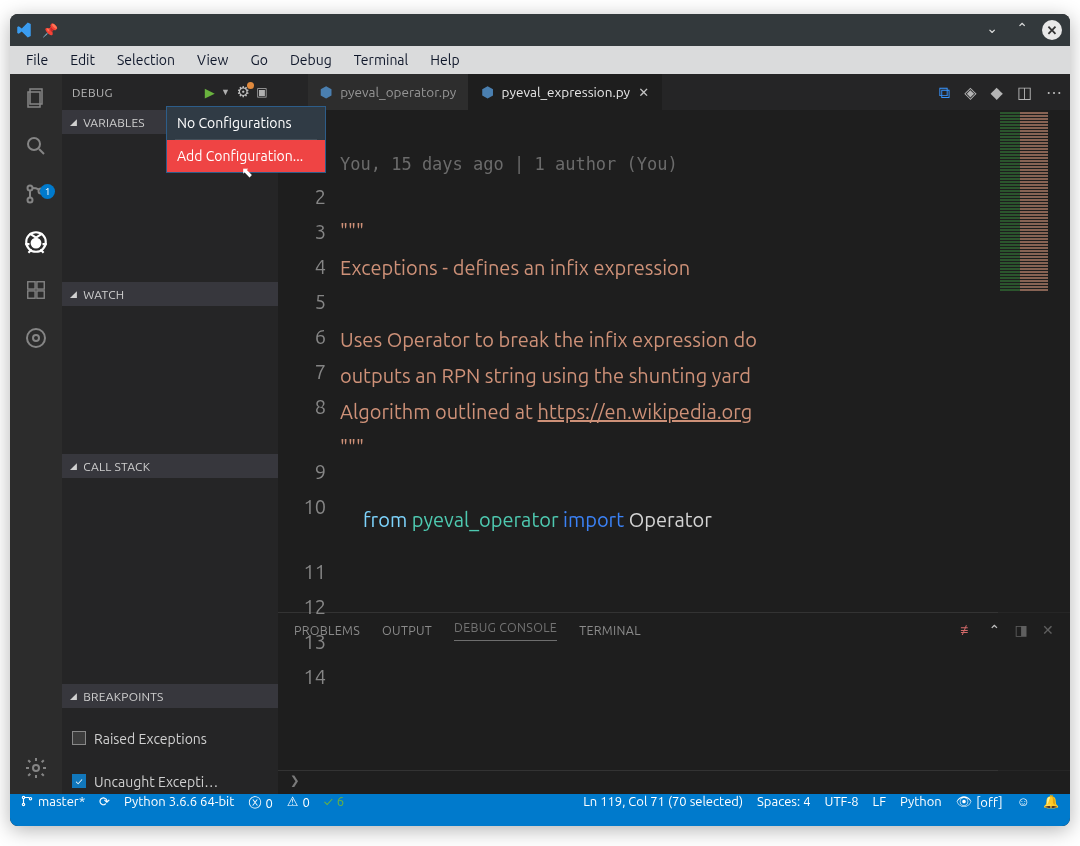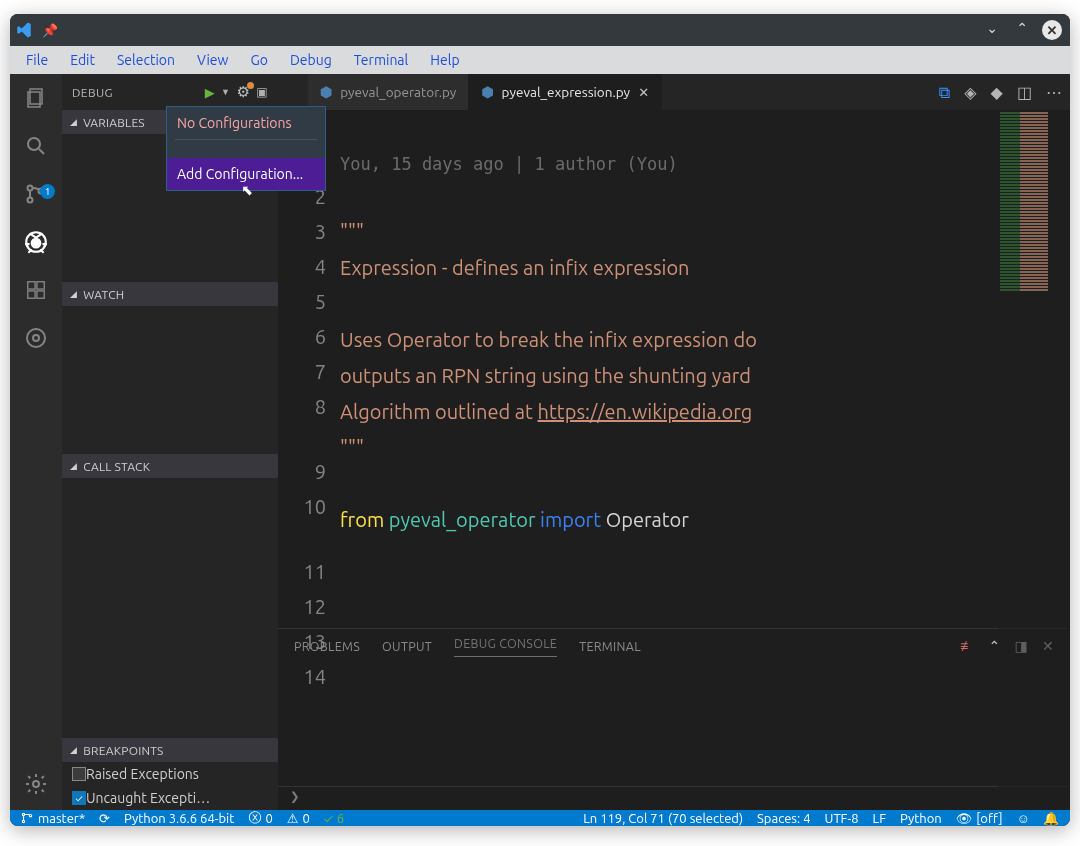--- a/index.html
+++ b/index.html
@@ -5,70 +5,70 @@
 * { margin:0; padding:0; box-sizing:border-box; font-family:-apple-system,BlinkMacSystemFont,"Segoe UI",Ubuntu,sans-serif; }
 body { background:#fff; width:1080px; height:846px; overflow:hidden; }
 .window { width:1060px; height:812px; margin:14px auto 0; border-radius:8px; overflow:hidden; box-shadow:0 4px 20px rgba(0,0,0,.3); display:flex; flex-direction:column; background:#1e1e1e; }
 .titlebar { height:32px; background:#33393c; display:flex; align-items:center; color:#d9dada; font-size:14px; position:relative; }
 .titlebar .vsc-icon { width:28px; display:flex; justify-content:center; }
 .titlebar .pin { width:24px; text-align:center; font-size:13px; }
 .titlebar .title { position:absolute; left:0; right:0; text-align:center; pointer-events:none; }
 .titlebar .winbtns { margin-left:auto; display:flex; gap:10px; padding-right:8px; z-index:2; }
 .titlebar .winbtn { width:20px; text-align:center; }
 .closebtn{ width:20px;height:20px;border-radius:50%;background:#e8e8e8;color:#333;display:flex;align-items:center;justify-content:center;font-weight:bold;font-size:13px;}
-.menubar { height:28px; background:#dadbdc; display:flex; align-items:center; padding:0 6px; color:#1d4ed8; font-size:14px; gap:2px; }
+.menubar { height:28px; background:#dadbdc; display:flex; align-items:center; padding:0 6px; color:#0f172a; font-size:14px; gap:2px; }
 .menubar .mi { padding:3px 10px; }
 .main { flex:1; display:flex; min-height:0; }
 .activity { width:52px; background:#2c2c2c; display:flex; flex-direction:column; align-items:center; padding-top:10px; gap:20px; color:#858585; position:relative; }
 .activity .act { width:28px; height:28px; display:flex; align-items:center; justify-content:center; font-size:22px; }
 .activity .act.active { color:#fff; }
 .activity .badge { position:absolute; top:4px; left:18px; background:#007acc; color:#fff; border-radius:50%; width:15px; height:15px; font-size:10px; display:flex; align-items:center; justify-content:center; }
 .activity .gear { margin-top:auto; margin-bottom:12px; }
 .sidebar { width:216px; background:#252526; color:#ccc; display:flex; flex-direction:column; position:relative; }
 .sb-head { height:36px; display:flex; align-items:center; font-size:12px; letter-spacing:.4px; color:#b8b8b8; padding:0 10px; gap:6px; }
 .sb-head .lbl { flex:1; text-transform:uppercase; }
 .play { color:#6ab33e; font-size:13px; }
 .goldgear { position:relative; color:#c0c0c0; font-size:15px; }
 .goldgear::after{content:'';position:absolute;top:-1px;right:-4px;width:7px;height:7px;border-radius:50%;background:#e08a3e;}
 .panelhdr { height:24px; background:#37373d; display:flex; align-items:center; padding:0 8px; font-size:12px; color:#d0d0d0; letter-spacing:.2px; gap:6px;}
 .panelhdr .tri{ font-size:9px; }
 .panelbody { flex-shrink:0; }
-.breakpt { display:flex; align-items:center; padding:4px 10px; font-size:14px; color:#d0d0d0;}
+.breakpt { display:flex; align-items:flex-start; gap:8px; padding:4px 10px; font-size:14px; color:#d0d0d0;margin-top:19px;}
 .chk{width:14px;height:14px;border:1px solid #888;display:inline-flex;align-items:center;justify-content:center;font-size:10px;background:#3c3c3c;}
 .chk.on{background:#1177bb;border-color:#1177bb;color:#fff;}
 .dropdown { position:absolute; top:32px; left:104px; width:160px; background:#303b45; border:1px solid #2d5d89; z-index:50; font-size:14px; }
-.dropdown .dd-item { padding:8px 10px; color:#fca5a5; }
+.dropdown .dd-item { padding:8px 10px; color:#ffffff; }
 .dropdown .dd-sep { height:1px; background:#45505a; margin:0 8px;}
-.dropdown .dd-sel { background:#4c1d95; color:#fff; position:relative;margin-top:18px;}
+.dropdown .dd-sel { background:#ef4444; color:#fff; position:relative;}
 .cursor-ptr{position:absolute;right:72px;bottom:-8px;color:#fff;font-size:14px;pointer-events:none;}
 .editor { flex:1; display:flex; flex-direction:column; min-width:0; background:#1e1e1e; position:relative; }
 .tabs { height:36px; background:#252526; display:flex; align-items:stretch; }
 .tab { display:flex; align-items:center; padding:0 12px; gap:8px; font-size:13.5px; color:#969696; background:#2d2d2d; border-right:1px solid #1e1e1e;}
 .tab.active { background:#1e1e1e; color:#e8e8e8; }
 .tab .pyi { color:#4a7fb0; font-weight:bold; font-size:14px;}
 .tab .x { font-size:13px; color:#c5c5c5;}
 .tabright { margin-left:auto; display:flex; align-items:center; padding:0 8px; gap:14px; color:#b4b4b4;}
 .codearea { flex:1; display:flex; min-height:0; position:relative; }
 .gutter { width:62px; text-align:right; padding:4px 14px 0 0; color:#858585; font-family:Consolas,Monaco,monospace; font-size:20px; line-height:35px;}
 .code { flex:1; padding:4px 0 0 0; font-family:Consolas,Monaco,monospace; font-size:20px; line-height:35px; color:#d4d4d4; white-space:pre; overflow:hidden;}
 .blame { color:#6b6b6b; font-size:17px; line-height:30px; font-family:inherit; }
 .s-doc { color:#ce9178; }
-.s-key { color:#fde047; }
+.s-key { color:#7dd3fc;margin-left:23px; }
 .s-mod { color:#4ec9b0; }
 .s-imp { color:#3b82f6; }
 .s-url { color:#ce9178; text-decoration:underline; }
 .minimap{position:absolute;top:36px;right:0;width:72px;bottom:0;background:#1e1e1e;opacity:.6;display:flex;flex-direction:column;gap:1px;padding:2px;}
 .minimap div{height:2px;background:linear-gradient(90deg,#357a38 0 30%,#ce9178 30% 70%,transparent 70%);}
 .bottompanel { height:182px; border-top:1px solid #333; background:#1e1e1e; display:flex; flex-direction:column; }
 .bp-tabs{ height:34px; display:flex; align-items:center; padding:0 16px; gap:22px; font-size:12.5px; color:#8a8a8a; letter-spacing:.3px;}
 .bp-tabs .sel { color:#737373; border-bottom:1px solid #6e6e6e; padding-bottom:6px;}
 .bp-right{ margin-left:auto; display:flex; gap:14px; color:#c0c0c0; font-size:14px;}
 .bp-body{flex:1;}
 .bp-input{height:24px;border-top:1px solid #333;color:#7a7a7a;padding:0 12px;font-family:Consolas,monospace;}
-.status { height:16px; background:#007acc; display:flex; align-items:center; color:#fff; font-size:13px; padding:0 10px; gap:14px;}
+.status { height:32px; background:#007acc; display:flex; align-items:flex-start; color:#fff; font-size:13px; padding:0 10px; gap:14px;}
 .status .seg{display:flex;align-items:center;gap:4px;}
 .status .flexfill{flex:1;}
 svg{display:block;}
 </style>
 </head>
 <body>
 
 <div class="window">
 
   <div class="titlebar">
@@ -229,21 +229,21 @@
             <div>10</div>
 <div class="blame">&nbsp;</div>
 <div>11</div>
             <div>12</div>
             <div>13</div>
             <div>14</div>
         </div>
         <div class="code">
 <div class="blame">You, 15 days ago | 1 author (You)</div>
 <span class="s-doc">"""</span>
-<span class="s-doc">Expression - defines an infix expression</span>
+<span class="s-doc">Exceptions - defines an infix expression</span>
 <span></span>
 <span class="s-doc">Uses Operator to break the infix expression do</span>
 <span class="s-doc">outputs an RPN string using the shunting yard</span>
 <span class="s-doc"><span>Algorithm outlined at </span><span class="s-url">https://en.wikipedia.org</span></span>
 <span class="s-doc">"""</span>
 <span></span>
 <span><span class="s-key">from</span> <span class="s-mod">pyeval_operator</span> <span class="s-imp">import</span> <span>Operator</span></span>
 <span></span>
 
 

